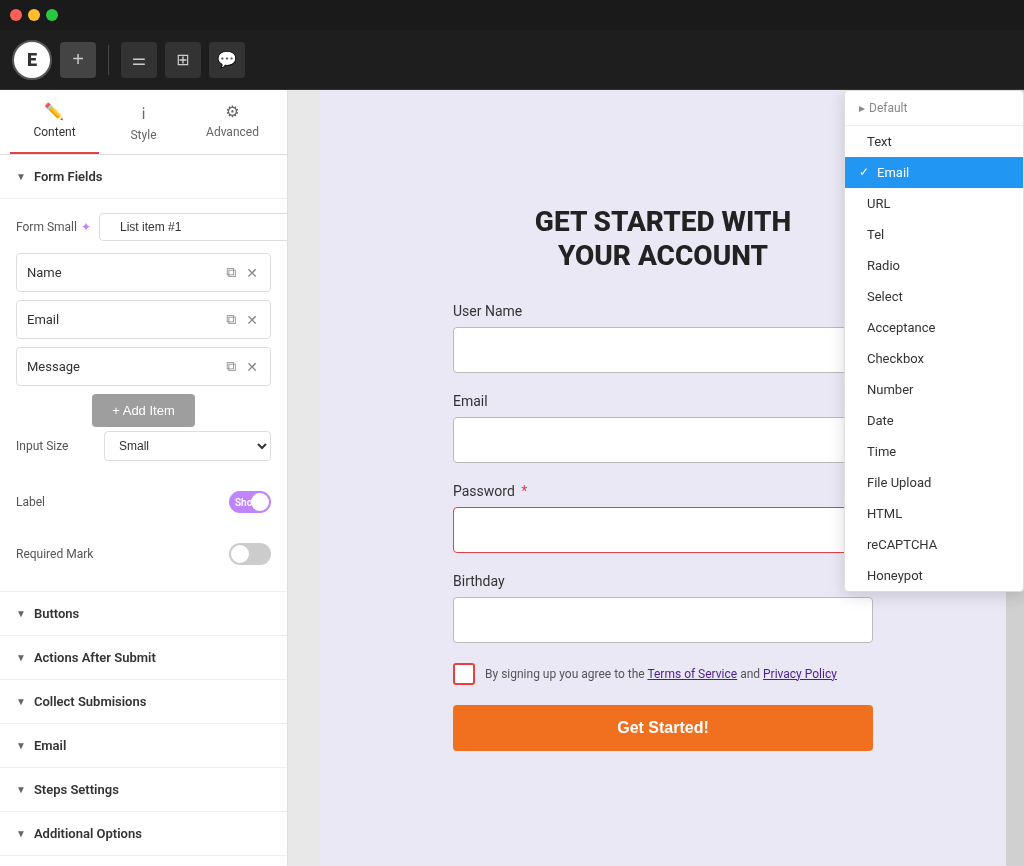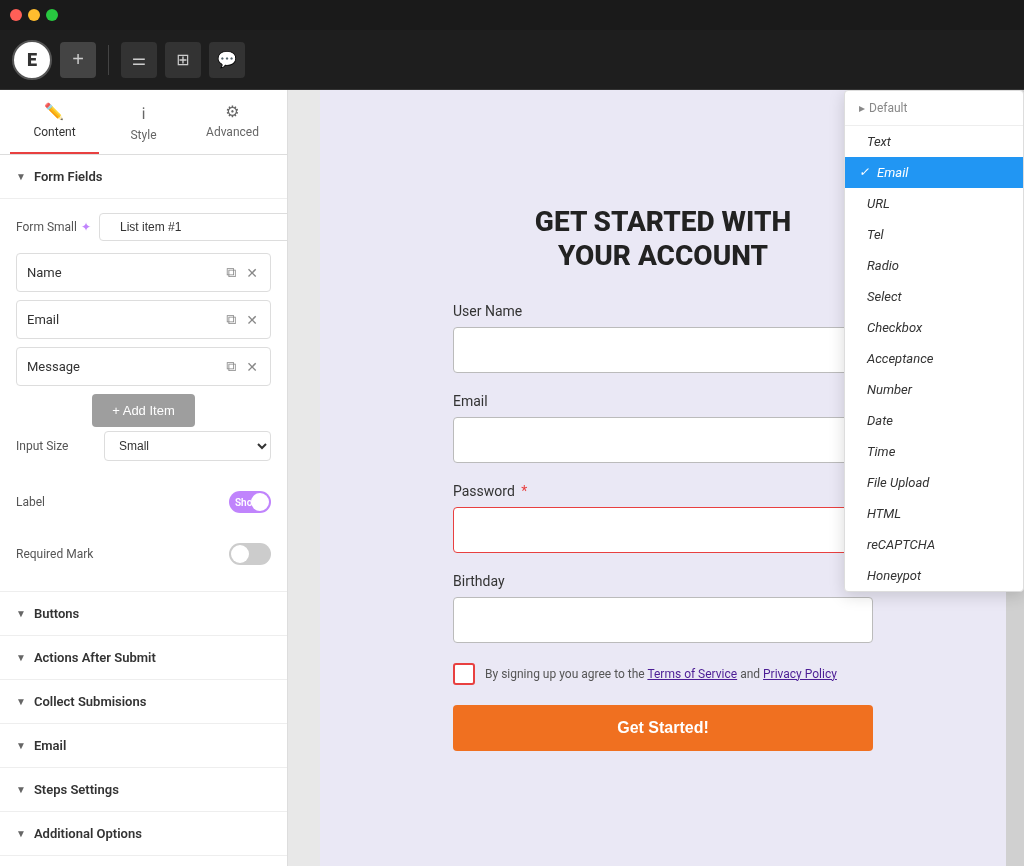--- a/index.html
+++ b/index.html
@@ -345,21 +345,20 @@
       gap: 4px;
     }
     .dropdown-item {
       padding: 8px 14px;
       font-size: 13px;
       color: #333;
       cursor: pointer;
       display: flex;
       align-items: flex-start;
       gap: 8px;
-      font-style: italic;
     }
     .dropdown-item.selected { background: #2196f3; color: #fff; }
     .check-mark { font-size: 12px; }
   </style>
 </head>
 <body>
 
 <div class="top-bar">
   <div class="dot dot-red"></div>
   <div class="dot dot-yellow"></div>
@@ -556,28 +555,28 @@
       <div class="dropdown-item">
         <span class="check-mark"> </span>
         <span>Radio</span>
       </div>
       <div class="dropdown-item">
         <span class="check-mark"> </span>
         <span>Select</span>
       </div>
       <div class="dropdown-item">
         <span class="check-mark"> </span>
+        <span>Acceptance</span>
+      </div>
+      <div class="dropdown-item">
+        <span class="check-mark"> </span>
         <span>Checkbox</span>
       </div>
       <div class="dropdown-item">
         <span class="check-mark"> </span>
-        <span>Acceptance</span>
-      </div>
-      <div class="dropdown-item">
-        <span class="check-mark"> </span>
         <span>Number</span>
       </div>
       <div class="dropdown-item">
         <span class="check-mark"> </span>
         <span>Date</span>
       </div>
       <div class="dropdown-item">
         <span class="check-mark"> </span>
         <span>Time</span>
       </div>

